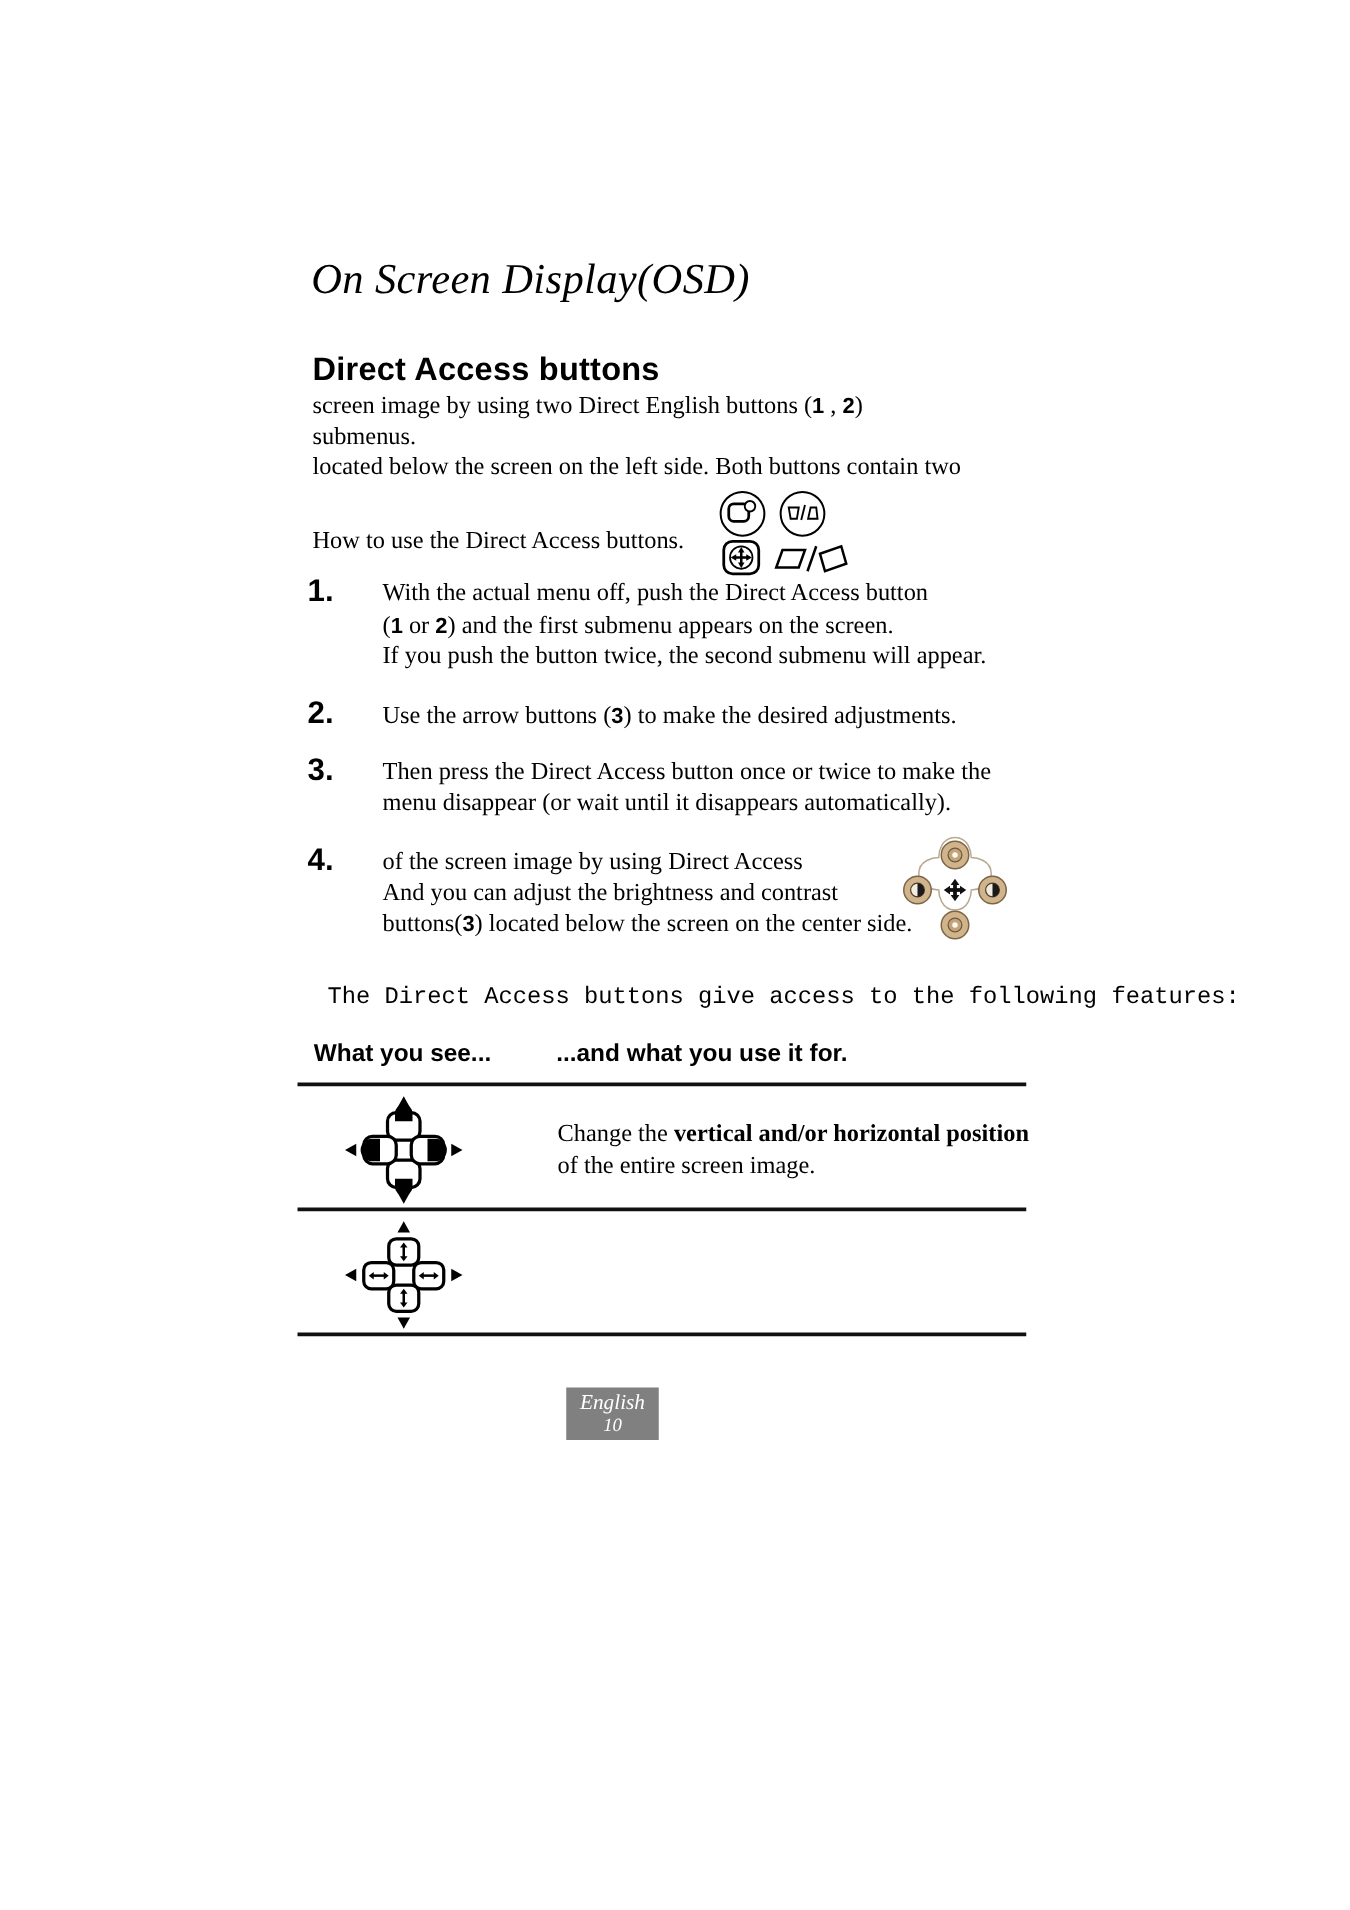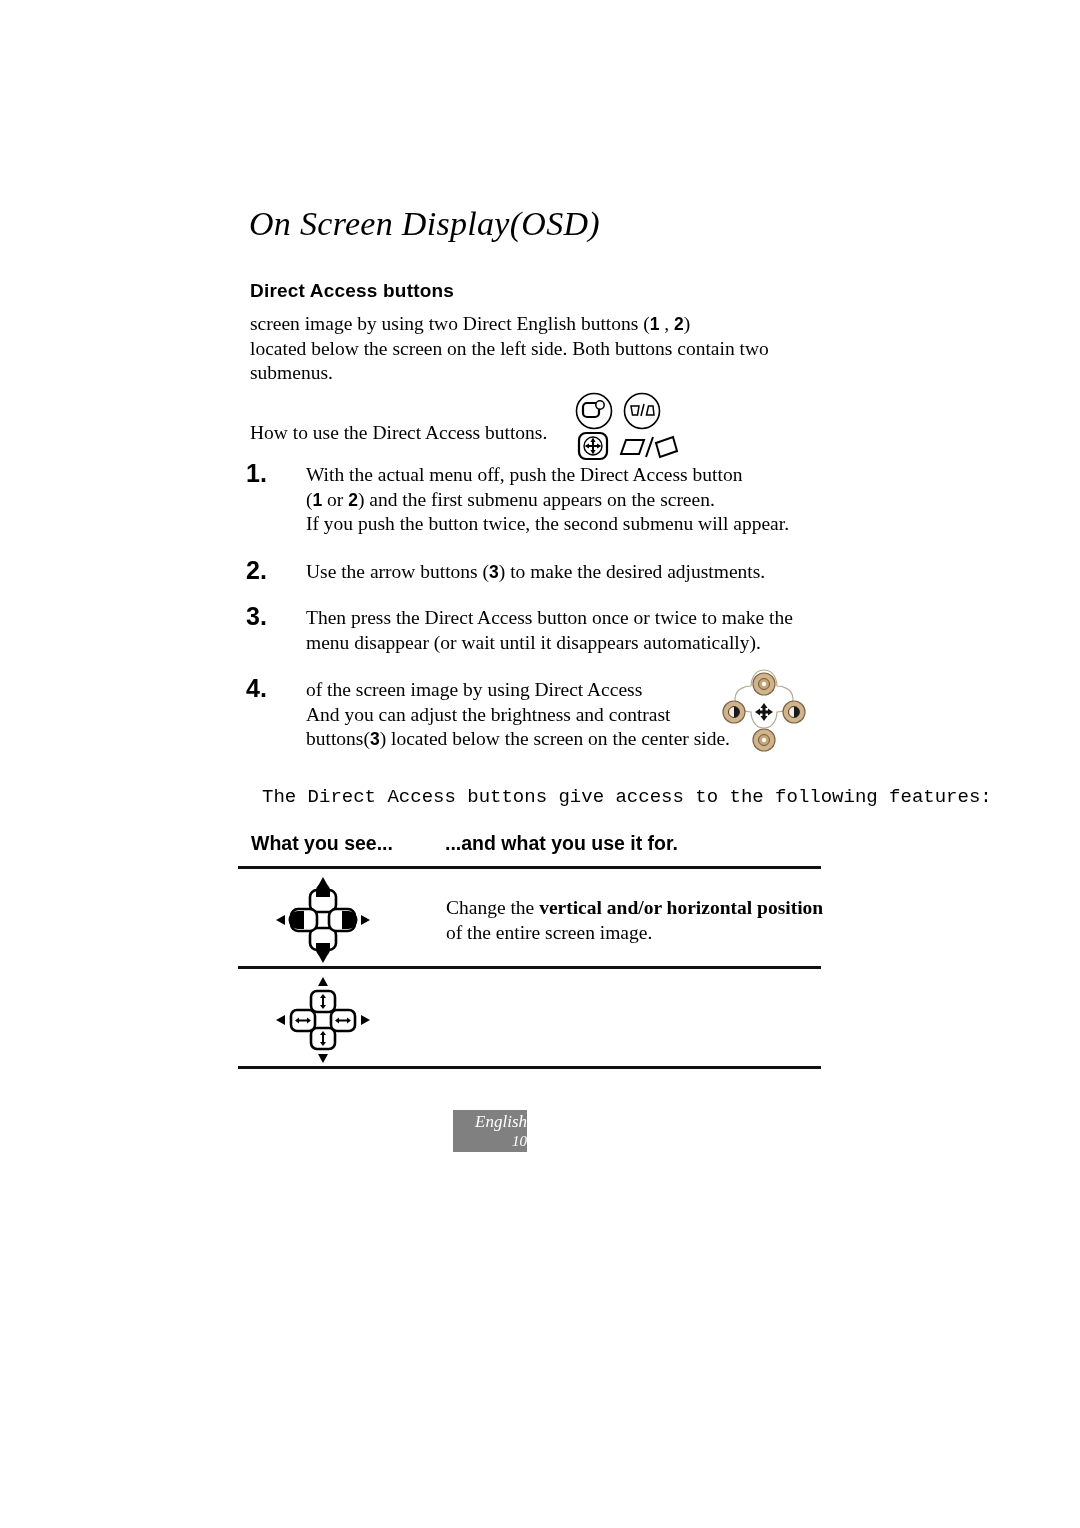--- a/index.html
+++ b/index.html
@@ -35,21 +35,21 @@
     white-space: nowrap;
   }
 
   
   .section-heading {
     position: absolute;
     left: 250px;
     top: 280px;
     font-family: "Liberation Sans", "DejaVu Sans", sans-serif;
     font-weight: bold;
-    font-size: 19px;
+    font-size: 26px;
     letter-spacing: 0.2px;
     white-space: nowrap;
   }
 
   
   .intro {
     position: absolute;
     left: 250px;
     top: 312px;
     width: 576px;
@@ -174,21 +174,21 @@
   
   .footer-box {
     position: absolute;
     left: 453px;
     top: 1110px;
     width: 74px;
     height: 42px;
     background: #808080;
     color: #ffffff;
     font-style: italic;
-    text-align: right;
+    text-align: center;
   }
   .footer-box .lang {
     font-size: 17px;
     line-height: 21px;
     padding-top: 1px;
   }
   .footer-box .pg {
     font-size: 15px;
     line-height: 18px;
   }
@@ -199,22 +199,22 @@
 <body>
 
 <div class="page">
 
   <div class="doc-title">On Screen Display(OSD)</div>
 
   <div class="section-heading">Direct Access buttons</div>
 
   <div class="intro">
     <p><span>screen image by using two Direct English buttons (</span><span class="b-sans">1</span><span> , </span><span class="b-sans">2</span><span>)</span></p>
+    <p>submenus.</p>
     <p>located below the screen on the left side. Both buttons contain two</p>
-    <p>submenus.</p>
   </div>
 
   <div class="howto">How to use the Direct Access buttons.</div>
 
   <div class="icon-cluster">
 
     <div class="cell" style="left:0px; top:0px;">
       <svg width="40" height="38" viewBox="0 0 40 38">
         <circle cx="20" cy="19" r="17.5" fill="#fff" stroke="#000" stroke-width="1.6"></circle>
         <rect x="9" y="11" width="16" height="14" rx="4" ry="4" fill="#fff" stroke="#000" stroke-width="2.2"></rect>

